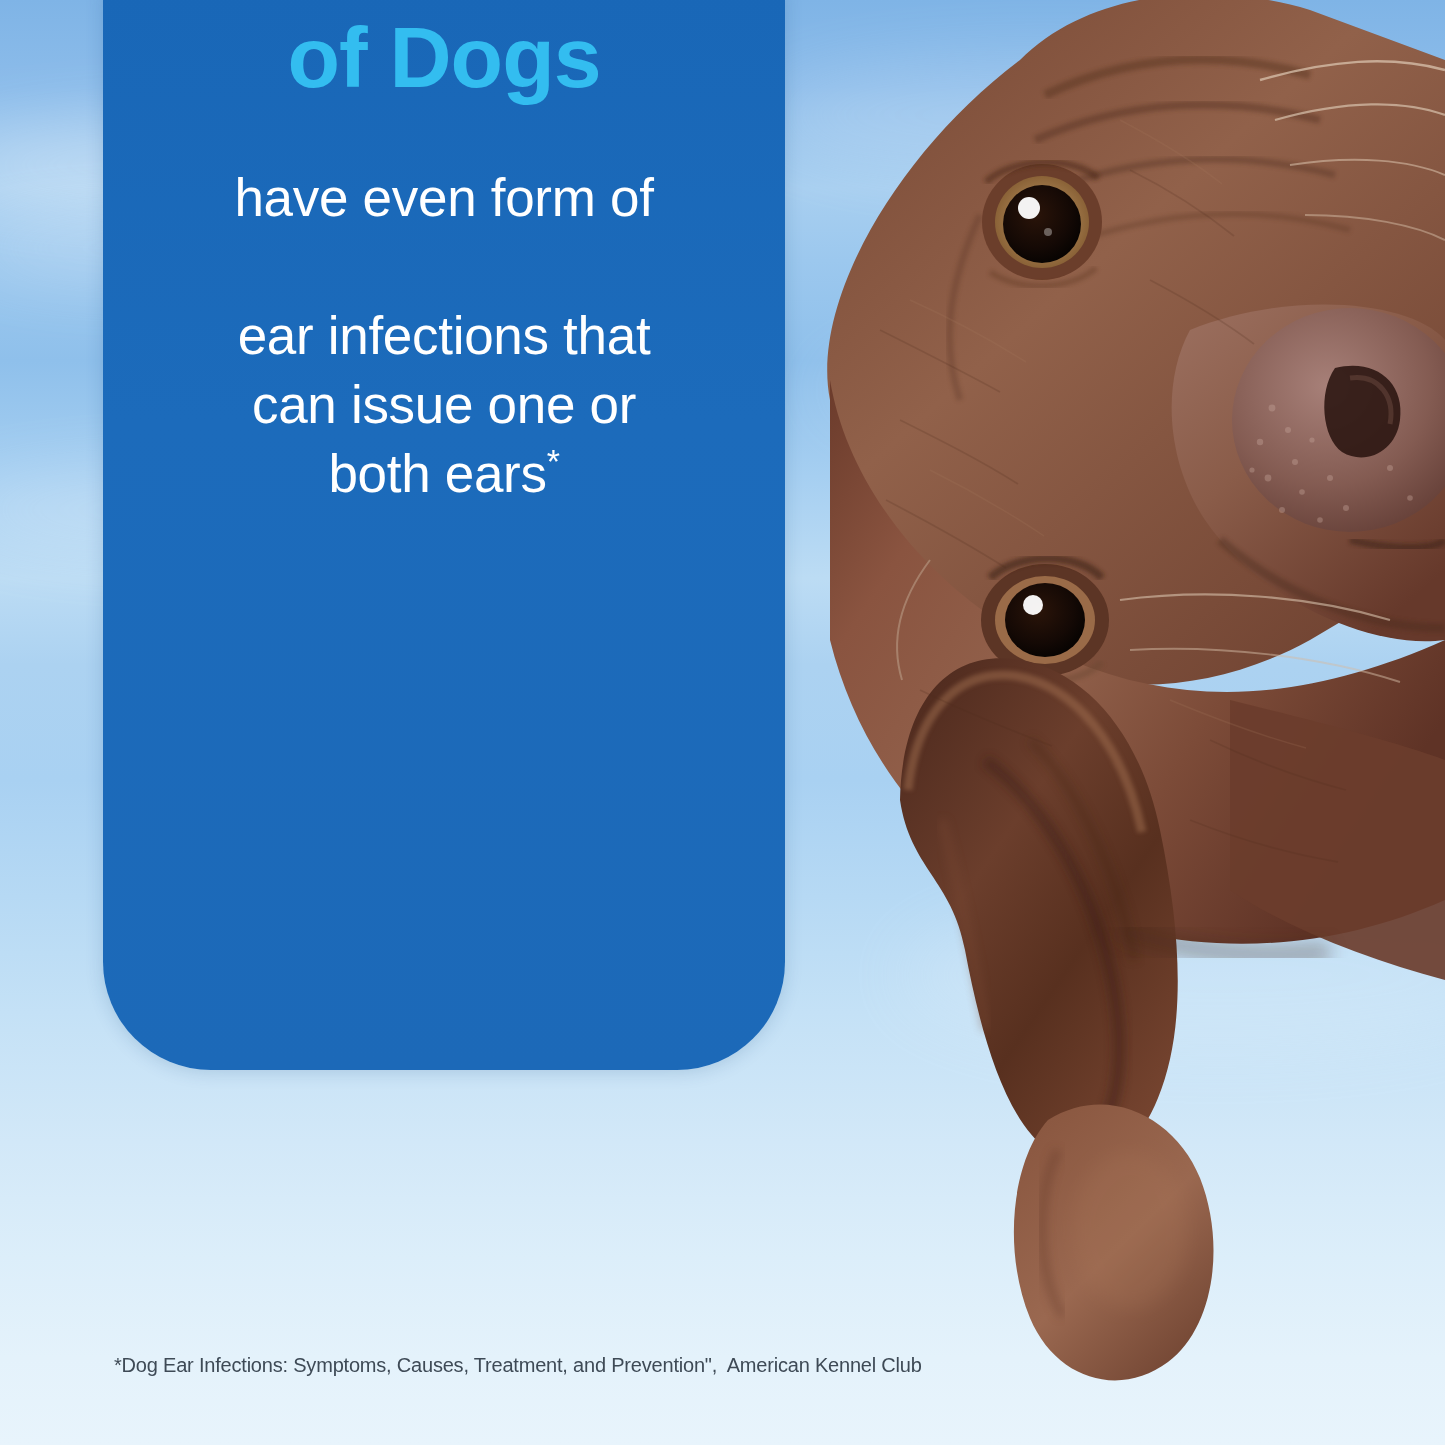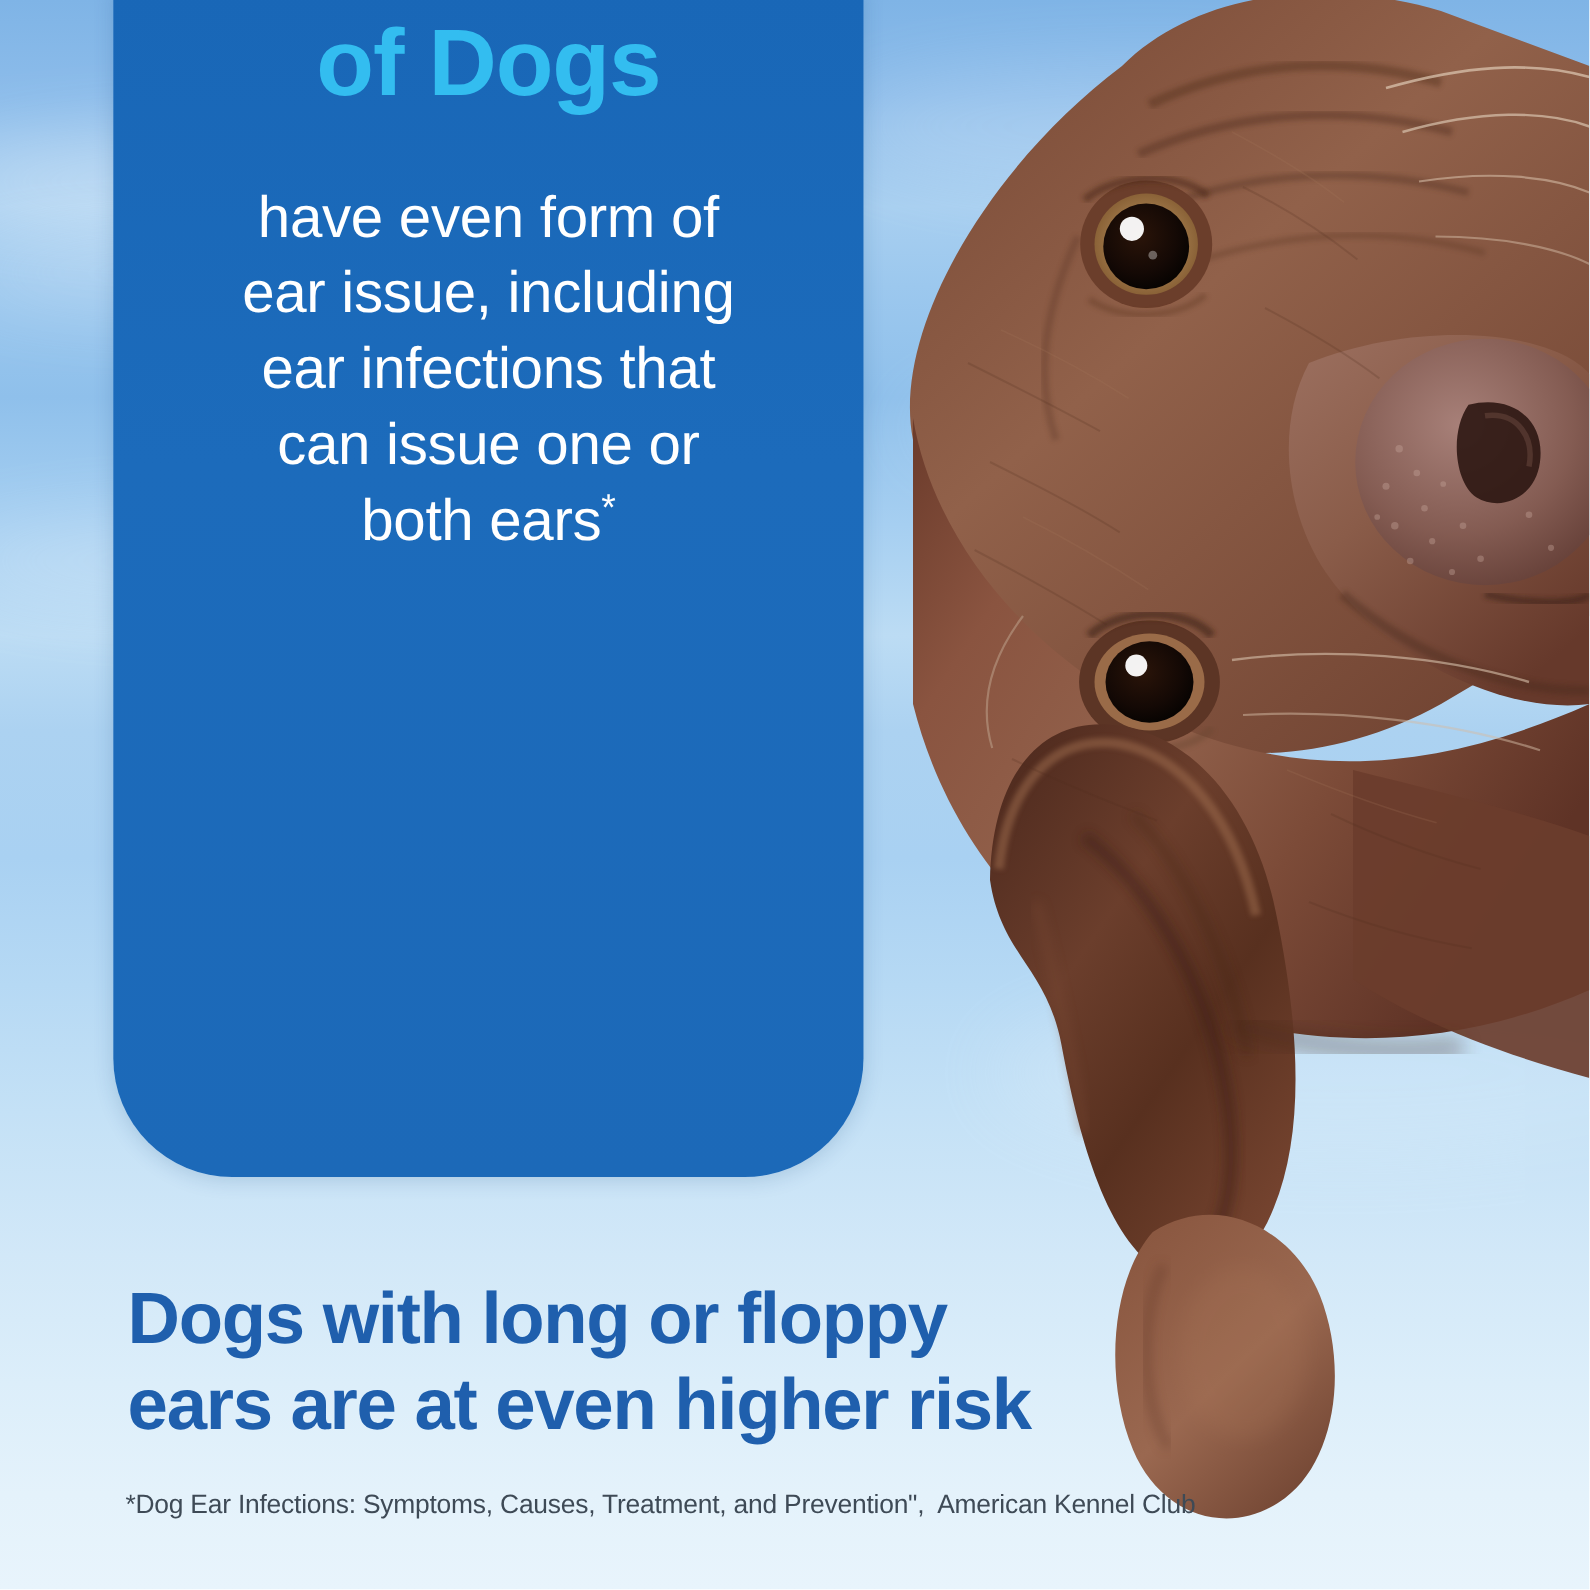--- a/index.html
+++ b/index.html
@@ -126,21 +126,21 @@
     color: #1F5FAD;
     letter-spacing: -1.2px;
   }
   #bottom-headline .hl-line { display: block; white-space: nowrap; }
 
   
   #footnote {
     position: absolute;
     left: 114px;
     top: 1353px;
-    font-size: 24px;
+    font-size: 20px;
     line-height: 1.25;
     font-weight: 400;
     color: #3E4A56;
     letter-spacing: -0.2px;
     white-space: pre;
   }
 </style>
 </head>
 <body>
 
@@ -313,27 +313,23 @@
         <path d="M 330 120 C 368 140 402 160 432 184"></path>
         <path d="M 380 700 C 428 720 472 736 516 748"></path>
       </g>
     </svg>
   </div>
 
   <div id="stat-card">
     <div id="stat-subject">of Dogs</div>
     <div id="stat-body">
       <span>have even form of</span><br>
-      <span>ear issue, including</span><br>
+      <br>
       <span>ear infections that</span><br>
       <span>can issue one or</span><br>
       <span>both ears</span><span class="fn-mark">*</span>
     </div>
   </div>
 
-  <div id="bottom-headline">
-    <span class="hl-line">Dogs with long or floppy</span>
-    <span class="hl-line">ears are at even higher risk</span>
-  </div>
 
   <div id="footnote">*Dog Ear Infections: Symptoms, Causes, Treatment, and Prevention",  American Kennel Club</div>
 
 </div>
 
 </body></html>

